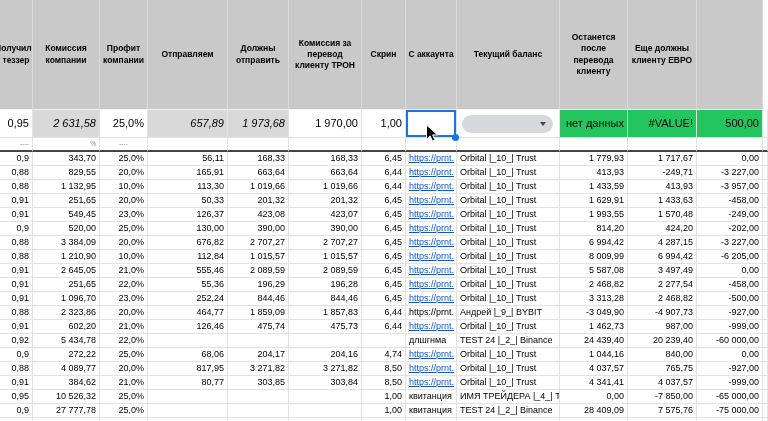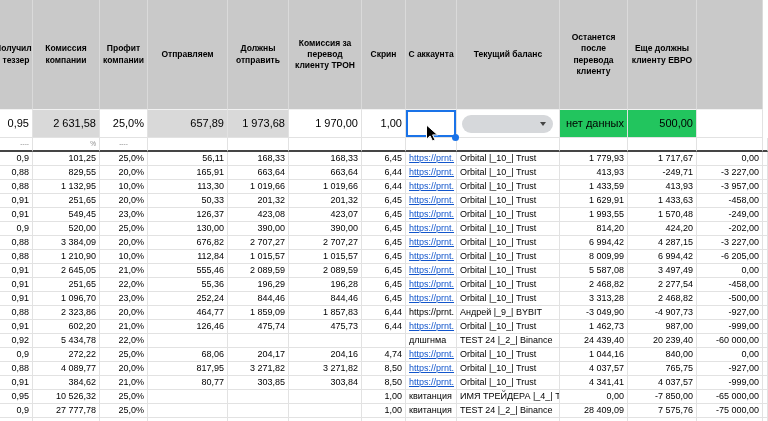--- a/index.html
+++ b/index.html
@@ -17,21 +17,21 @@
 
   
   .header-row { height:110px; }
   .header-row .cell { background:#c9c9c9; border-right:1px solid #dadada; border-bottom:1px solid #f2f2f2;
           display:flex; align-items:center; justify-content:center; text-align:center;
           font-weight:bold; font-size:8.5px; line-height:1.3; white-space:normal; padding:0 1px; }
 
   
   .summary-row { height:28px; font-size:11px; }
   .summary-row .cell { line-height:26px; }
-  .hl-dark  { background:#d9d9d9; }
+  .hl-dark  { background:#d9d9d9;font-style:italic; }
   .hl-light { background:#22c55e; }
 
   .cell.selected { box-shadow: inset 0 0 0 2px #1a73e8; }
   .sel-dot { position:absolute; width:7px; height:7px; border-radius:50%;
              background:#1a73e8; left:452px; top:134px; z-index:5; }
 
   .dropdown { position:absolute; left:5px; right:6px; top:5px; height:18px;
               background:#d6d8db; border-radius:9px; }
   .dd-arrow { position:absolute; right:7px; top:7px; width:0; height:0;
               border-left:3.5px solid transparent; border-right:3.5px solid transparent;
@@ -74,20 +74,21 @@
       <div class="cell num hl-dark">1 973,68</div>
       <div class="cell num">1 970,00</div>
       <div class="cell num">1,00</div>
       <div class="cell txt selected"></div>
       <div class="cell txt">
         <div class="dropdown">
           <span class="dd-arrow"></span>
         </div>
       </div>
       <div class="cell num hl-light">нет данных</div>
+      <div class="cell num hl-light">#VALUE!</div>
       <div class="cell num hl-light">500,00</div>
       <div class="cell"></div>
     </div>
   <div class="row unit-row" id="unit-row">
       <div class="cell num">----</div>
       <div class="cell num">%</div>
       <div class="cell ctr">----</div>
       <div class="cell num"></div>
       <div class="cell num"></div>
       <div class="cell num"></div>
@@ -95,21 +96,21 @@
       <div class="cell num"></div>
       <div class="cell num"></div>
       <div class="cell num"></div>
       <div class="cell num"></div>
       <div class="cell num"></div>
       <div class="cell"></div>
     </div>
   <div id="data-rows">
       <div class="row data-row">
         <div class="cell num">0,9</div>
-        <div class="cell num">101,25</div>
+        <div class="cell num">343,70</div>
         <div class="cell num">25,0%</div>
         <div class="cell num">56,11</div>
         <div class="cell num">168,33</div>
         <div class="cell num">168,33</div>
         <div class="cell num">6,45</div>
         <div class="cell txt"><a class="link" href="#">https://prnt.</a></div>
         <div class="cell txt">Orbital |_10_| Trust</div>
         <div class="cell num">1 779,93</div>
         <div class="cell num">1 717,67</div>
         <div class="cell num">0,00</div>

